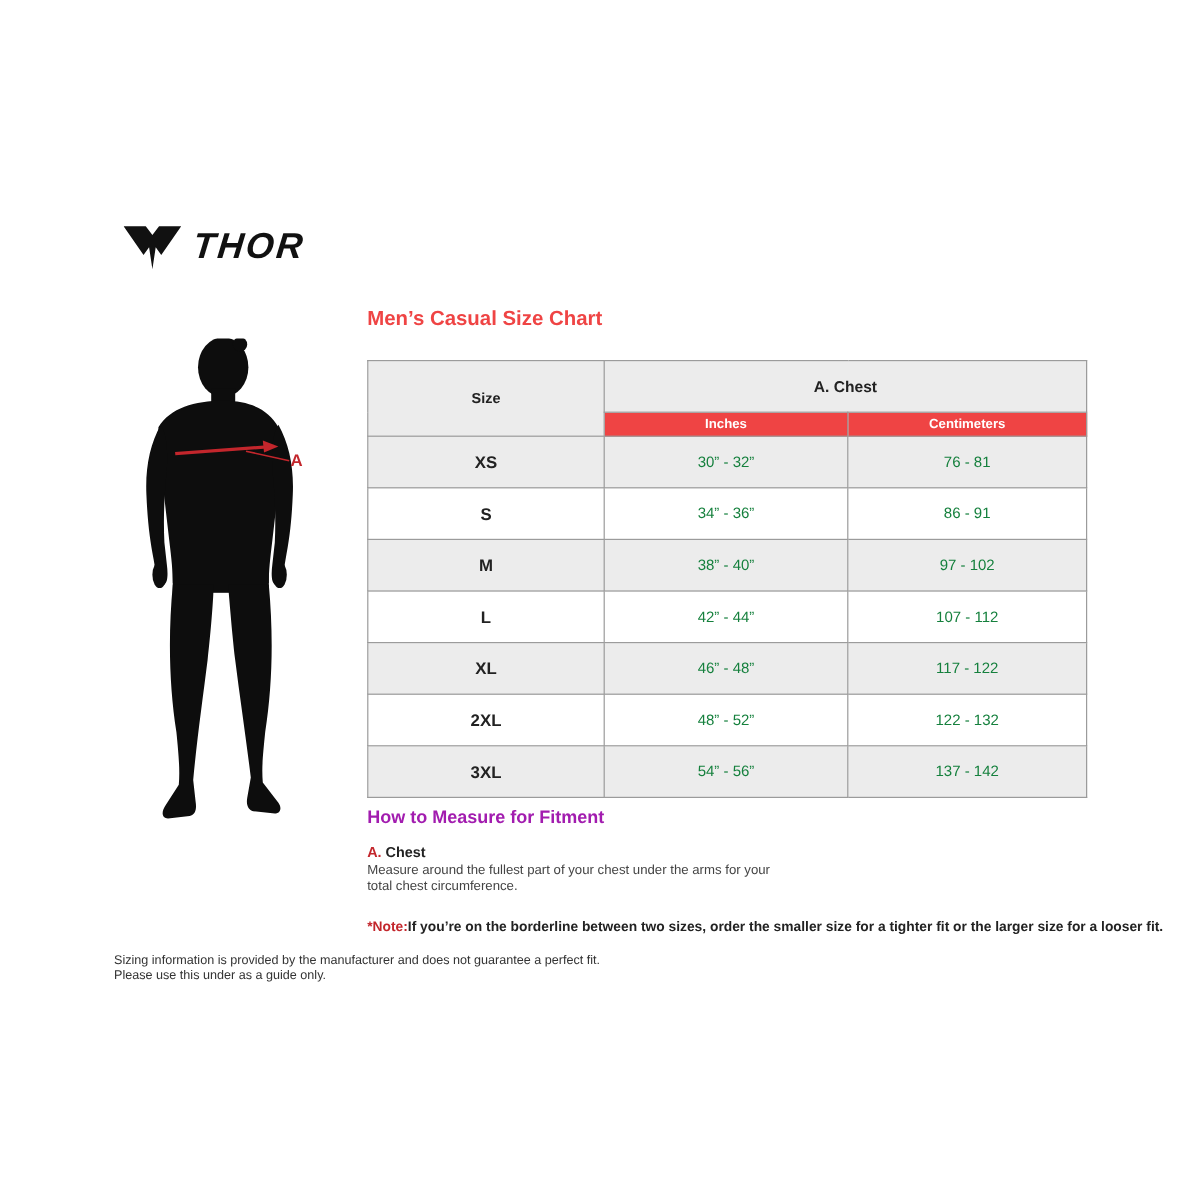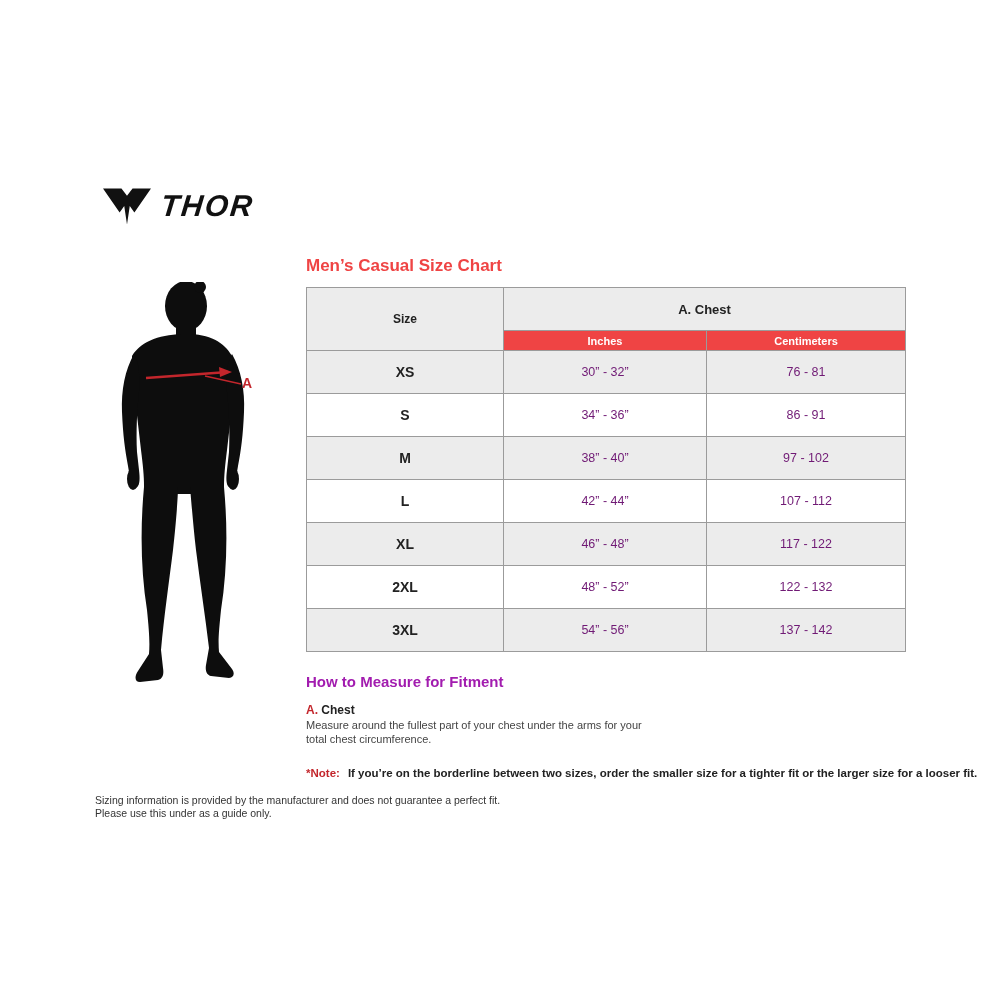--- a/index.html
+++ b/index.html
@@ -21,45 +21,45 @@
   .chest-label{
     position:absolute;left:122px;top:94px;color:#c3262c;font-weight:bold;
     font-size:14px;line-height:14px;
   }
   
   .chart-title{
     position:absolute;left:306px;top:256px;font-size:17px;font-weight:bold;color:#ef4444;
   }
   
   .size-table{
-    position:absolute;left:306px;top:287px;width:584px;
+    position:absolute;left:306px;top:300px;width:584px;
     border-collapse:collapse;table-layout:fixed;
   }
   .size-table th,.size-table td{
     border:1px solid #9b9b9b;text-align:center;vertical-align:middle;padding:0;
   }
   .col-size{width:197px;} .col-in{width:203px;} .col-cm{width:199px;}
   .h-size{background:#ececec;font-size:12px;font-weight:bold;color:#222;}
   .h-group{background:#ececec;font-size:13px;font-weight:bold;color:#222;height:42px;}
   .h-bar{background:#ef4444;color:#ffffff;font-size:11px;font-weight:bold;height:19px;}
-  .size-table tbody td{height:42px;font-size:12.5px;color:#701a75;}
+  .size-table tbody td{height:42px;font-size:12.5px;color:#15803d;}
   .size-table tbody td.size-c{font-weight:bold;color:#222;font-size:14px;}
   .size-table tbody tr.alt td{background:#ececec;}
   .size-table tbody tr.plain td{background:#ffffff;}
   
   .measure-heading{
     position:absolute;left:306px;top:673px;font-size:15px;font-weight:bold;color:#a21caf;
   }
   .measure-item{position:absolute;left:306px;top:703px;font-size:12px;font-weight:bold;color:#222;}
   .red{color:#c3262c;}
   .measure-desc{
     position:absolute;left:306px;top:719px;font-size:11px;color:#444;line-height:13.5px;
   }
   .note-row{position:absolute;left:306px;top:767px;font-size:11.5px;font-weight:bold;color:#222;white-space:nowrap;}
-  .note-row .red{margin-right:8px;}
+  .note-row .red{}
   
   .footer{
     position:absolute;left:95px;top:794px;font-size:10.5px;color:#333;line-height:13px;
   }
 </style>
 </head>
 <body>
 
 <div class="logo">
   <svg class="logo-icon" viewBox="0 0 52 40" aria-hidden="true">

